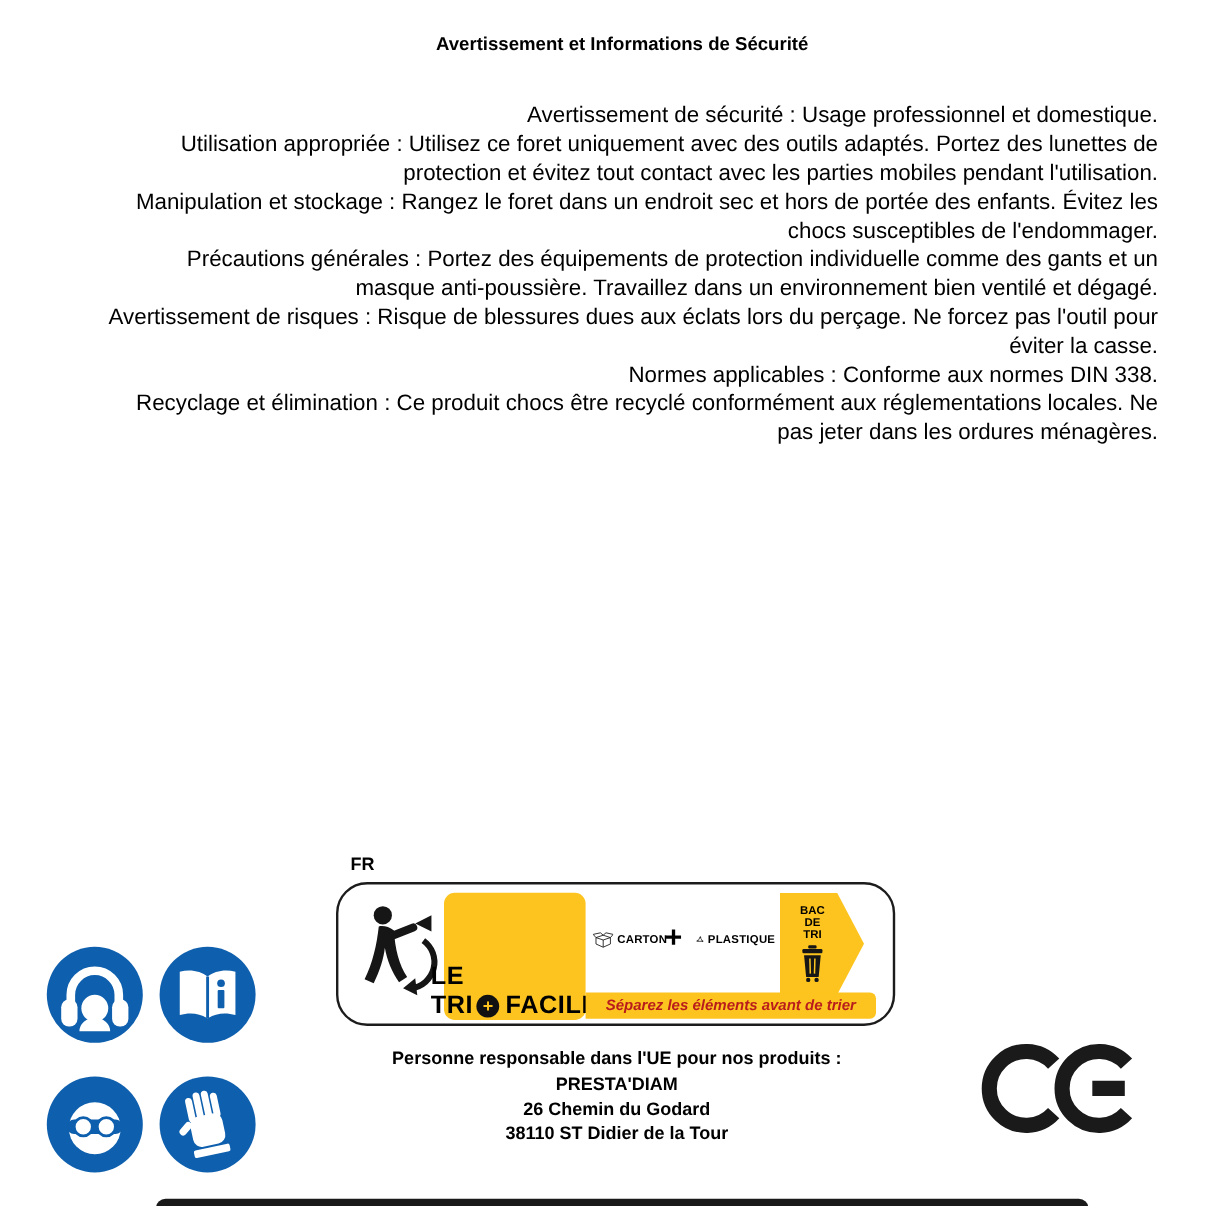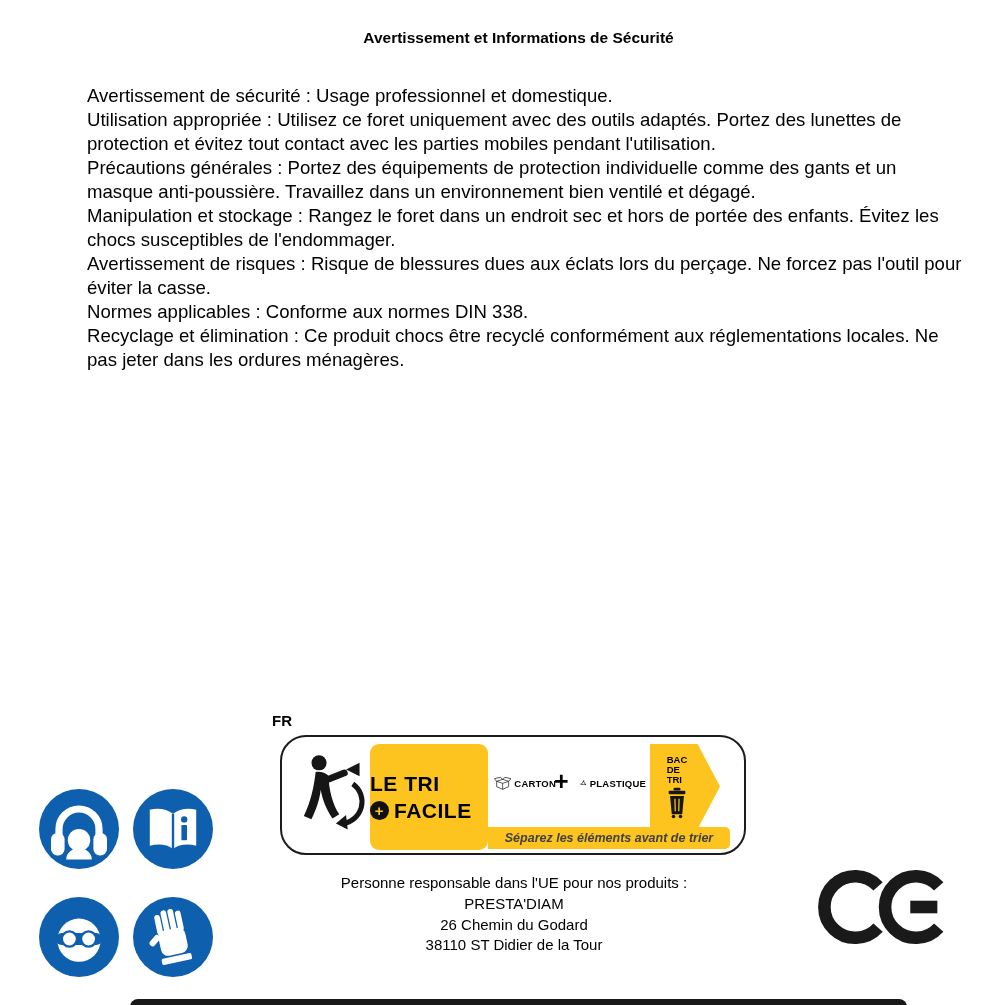--- a/index.html
+++ b/index.html
@@ -12,44 +12,44 @@
   .page{
     position:relative;width:1005px;height:1005px;background:#fff;overflow:hidden;
     font-family:"Liberation Sans",sans-serif;color:#000;margin-left:16px;
   }
   .title{
     position:absolute;top:29px;left:0;width:100%;text-align:center;
     font-size:15.5px;font-weight:bold;
   }
   .body-text{
     position:absolute;left:71px;top:84px;width:878px;
-    font-size:18.6px;line-height:24px;
+    font-size:18.6px;line-height:24px;text-align:right;
   }
   .body-text p{margin:0}
 
   
   .icons{
     position:absolute;left:23px;top:789px;
     display:grid;grid-template-columns:80px 80px;grid-auto-rows:80px;
     column-gap:14px;row-gap:28px;
   }
   .sicon{width:80px;height:80px;border-radius:50%;background:var(--safety_blue);overflow:hidden}
   .sicon svg{width:100%;height:100%;display:block}
 
   
-  .fr-label{position:absolute;left:256px;top:712px;font-size:15px;font-weight:bold}
+  .fr-label{position:absolute;left:276px;top:712px;font-size:15px;font-weight:bold}
   .pill{
     position:absolute;left:264px;top:735px;width:466px;height:120px;
     background:#fff;border:2px solid #1c1c1c;border-radius:26px;overflow:hidden;
   }
   .triman{position:absolute;left:10px;top:7px;width:76px;height:100px}
   .briq{
     position:absolute;left:88px;top:7px;width:118px;height:106px;
     background:var(--accent_yellow);border-radius:9px;
-    display:flex;flex-direction:column;align-items:flex-start;justify-content:center;gap:3px;
+    display:flex;flex-direction:row;align-items:flex-end;justify-content:center;gap:3px;
   }
   .letri-l1{font-size:21px;font-weight:800;letter-spacing:.5px}
   .letri-l2{display:flex;align-items:center;gap:5px;font-size:21px;font-weight:800;letter-spacing:.5px}
   .plus-badge{
     width:19px;height:19px;border-radius:50%;background:#111;color:var(--accent_yellow);
     font-size:15px;font-weight:bold;display:flex;align-items:center;justify-content:center;
   }
   .mat{
     position:absolute;top:6px;height:80px;
     display:flex;flex-direction:row;align-items:center;justify-content:center;gap:3px;
@@ -58,33 +58,33 @@
   .mat-plast{left:298px;width:66px}
   .mat-label{font-size:9.5px;font-weight:bold;letter-spacing:.2px}
   .mat-plus{position:absolute;left:272px;top:30px;font-size:25px;font-weight:bold}
   .chevron{
     position:absolute;left:368px;top:7px;width:70px;height:85px;
     background:var(--accent_yellow);
     clip-path:polygon(0 0,68% 0,100% 50%,68% 100%,0 100%);
     display:flex;flex-direction:column;align-items:center;justify-content:center;
     padding-right:16px;gap:2px;
   }
-  .bin-lines{font-size:9.5px;font-weight:800;line-height:10px;text-align:left}
+  .bin-lines{font-size:9.5px;font-weight:800;line-height:10px;text-align:center}
   .chevron svg{width:24px;height:32px}
   .strip{
     position:absolute;left:206px;right:14px;bottom:4px;height:22px;
     background:var(--accent_yellow);border-radius:0 5px 5px 0;
     display:flex;align-items:center;justify-content:center;
-    font-size:12.5px;font-weight:bold;font-style:italic;color:#404040;
+    font-size:12.5px;font-weight:bold;font-style:italic;color:#b91c1c;
   }
 
   
   .resp{
     position:absolute;left:248px;top:873px;width:500px;text-align:center;
-    font-size:15px;font-weight:normal;line-height:20.8px;
+    font-size:15px;font-weight:bold;line-height:20.8px;
   }
 
   
   .ce{position:absolute;left:800px;top:858px;width:140px;height:98px}
   .ce svg{width:100%;height:100%;display:block}
 
   
   .bottom-bar{
     position:absolute;left:114px;top:999px;width:777px;height:16px;
     background:#191919;border-radius:8px 8px 0 0;
@@ -93,22 +93,22 @@
 </head>
 <body>
 
 <div class="page">
 
   <div class="title">Avertissement et Informations de Sécurité</div>
 
   <div class="body-text">
     <p>Avertissement de sécurité : Usage professionnel et domestique.</p>
     <p>Utilisation appropriée : Utilisez ce foret uniquement avec des outils adaptés. Portez des lunettes de protection et évitez tout contact avec les parties mobiles pendant l'utilisation.</p>
+    <p>Manipulation et stockage : Rangez le foret dans un endroit sec et hors de portée des enfants. Évitez les chocs susceptibles de l'endommager.</p>
     <p>Précautions générales : Portez des équipements de protection individuelle comme des gants et un masque anti-poussière. Travaillez dans un environnement bien ventilé et dégagé.</p>
-    <p>Manipulation et stockage : Rangez le foret dans un endroit sec et hors de portée des enfants. Évitez les chocs susceptibles de l'endommager.</p>
     <p>Avertissement de risques : Risque de blessures dues aux éclats lors du perçage. Ne forcez pas l'outil pour éviter la casse.</p>
     <p>Normes applicables : Conforme aux normes DIN 338.</p>
     <p>Recyclage et élimination : Ce produit chocs être recyclé conformément aux réglementations locales. Ne pas jeter dans les ordures ménagères.</p>
   </div>
 
   <div class="icons">
     <div class="sicon">
       <svg viewBox="0 0 100 100">
         <path d="M25,64 L25,50 A25,25 0 0 1 75,50 L75,64" fill="none" stroke="#fff" stroke-width="9"></path>
         <rect x="15" y="55" width="17" height="28" rx="8" fill="#fff"></rect>

